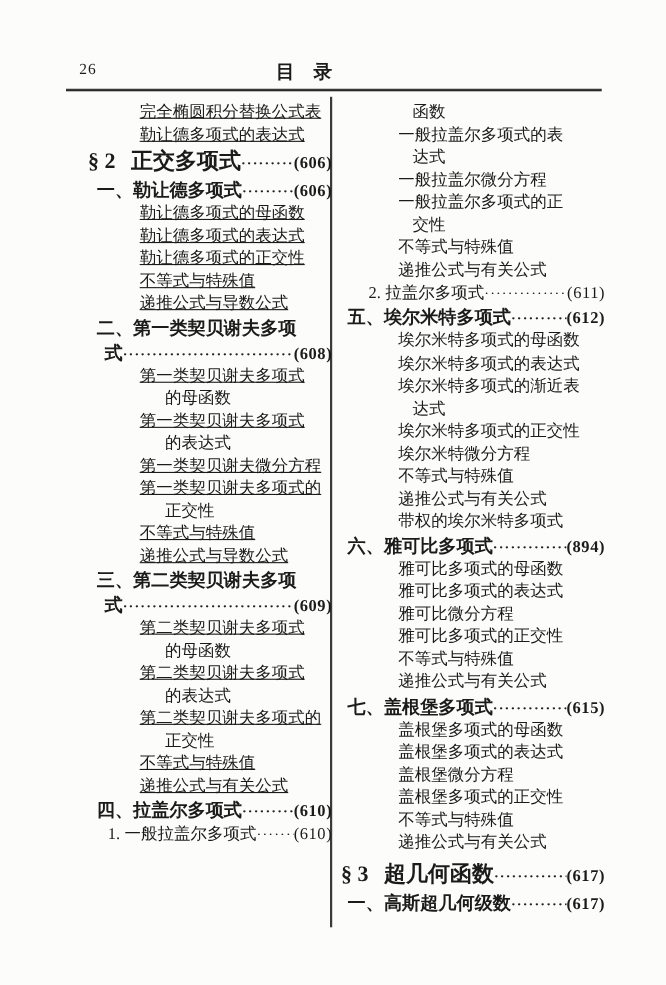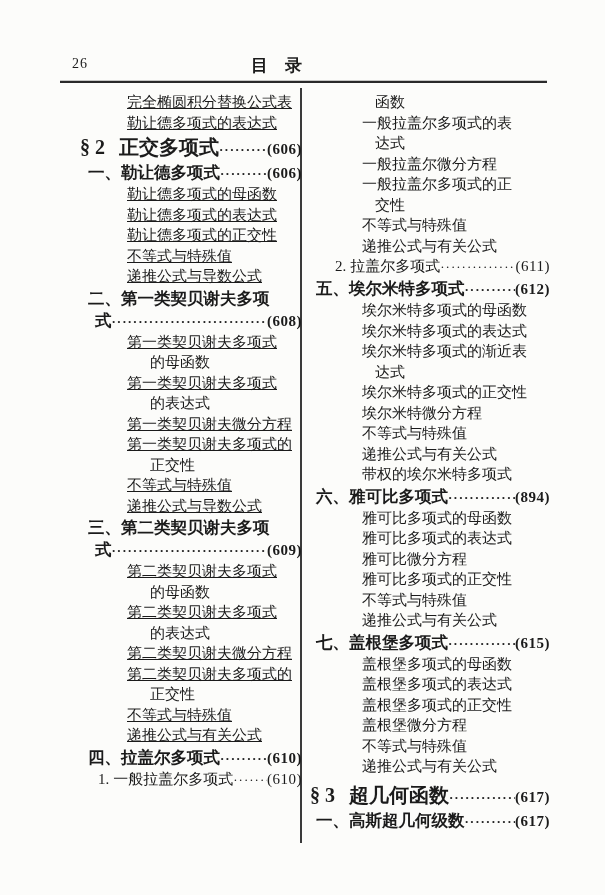--- a/index.html
+++ b/index.html
@@ -159,23 +159,20 @@
       <div class="row subcont">
         <span class="txt">的母函数</span>
       </div>
       <div class="row sub">
         <span class="txt">第二类契贝谢夫多项式</span>
       </div>
       <div class="row subcont">
         <span class="txt">的表达式</span>
       </div>
       <div class="row sub">
-        <span class="txt">第二类契贝谢夫微分方程</span>
-      </div>
-      <div class="row sub">
         <span class="txt">第二类契贝谢夫多项式的</span>
       </div>
       <div class="row subcont">
         <span class="txt">正交性</span>
       </div>
       <div class="row sub">
         <span class="txt">不等式与特殊值</span>
       </div>
       <div class="row sub">
         <span class="txt">递推公式与有关公式</span>
@@ -287,24 +284,24 @@
         <span class="dots">········································</span>
         <span class="pg">(615)</span>
       </div>
       <div class="row sub">
         <span class="txt">盖根堡多项式的母函数</span>
       </div>
       <div class="row sub">
         <span class="txt">盖根堡多项式的表达式</span>
       </div>
       <div class="row sub">
+        <span class="txt">盖根堡微分方程</span>
+      </div>
+      <div class="row sub">
         <span class="txt">盖根堡多项式的正交性</span>
-      </div>
-      <div class="row sub">
-        <span class="txt">盖根堡微分方程</span>
       </div>
       <div class="row sub">
         <span class="txt">不等式与特殊值</span>
       </div>
       <div class="row sub">
         <span class="txt">递推公式与有关公式</span>
       </div>
       <div class="row sec">
         <span class="lbl">§ 3</span>
         <span class="txt">超几何函数</span>

